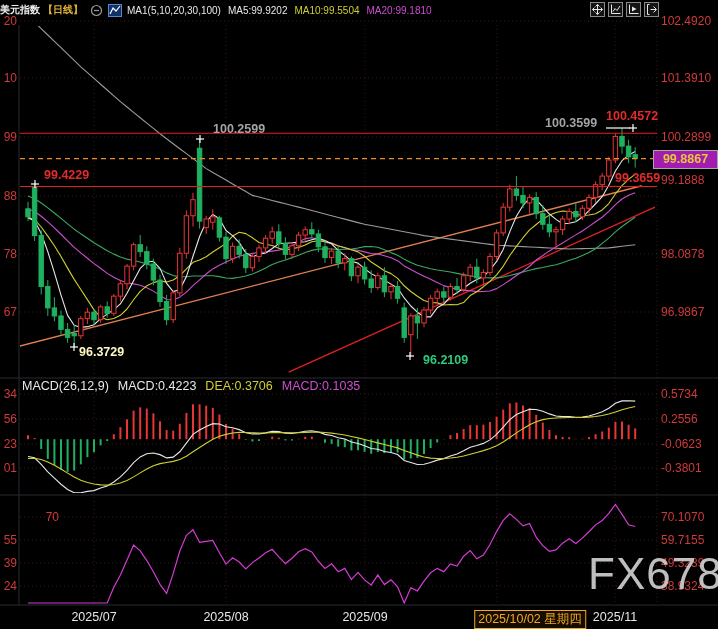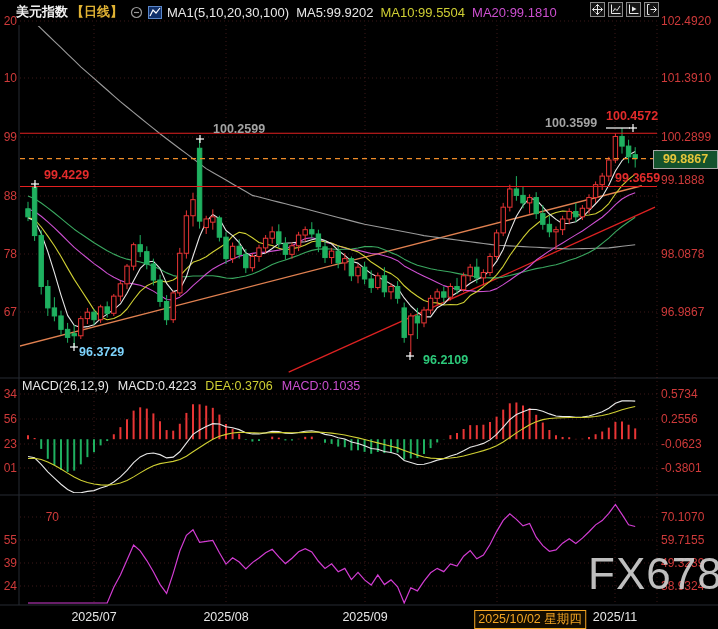--- a/index.html
+++ b/index.html
@@ -1,20 +1,20 @@
 <!DOCTYPE html>
 <html><head>
 <meta charset="utf-8">
 <style>
   html,body{margin:0;padding:0;background:#000;}
   .stage{position:relative;width:718px;height:629px;background:#000;overflow:hidden;
          font-family:"Liberation Sans","DejaVu Sans",sans-serif;}
   svg.chart{position:absolute;left:0;top:0;}
-  .hdr{position:absolute;left:16px;top:3px;display:flex;align-items:center;gap:7px;
-       font-size:13px;color:#e8e8e8;white-space:nowrap;z-index:6;}
+  .hdr{position:absolute;left:0;top:3px;display:flex;align-items:center;gap:7px;
+       font-size:10px;color:#e8e8e8;white-space:nowrap;z-index:6;}
   .hdr .sym{color:#f0f0f0;font-weight:bold;}
   .hdr .per{color:#e0b233;font-weight:bold;}
   .hdr .ma10{color:#cfcf33;}
   .hdr .ma20{color:#cc4fd0;}
   .iconbtn{display:inline-flex;align-items:center;justify-content:center;}
   .toolbar{position:absolute;left:590px;top:2px;display:flex;gap:3px;z-index:6;}
   .tbtn{width:13px;height:13px;border:1px solid #8a8a8a;background:#141414;
         display:flex;align-items:center;justify-content:center;cursor:pointer;}
   .macd-hdr,.rsi-hdr{position:absolute;left:22px;display:flex;gap:9px;font-size:12.5px;
         color:#e8e8e8;white-space:nowrap;z-index:6;}
@@ -23,21 +23,21 @@
   .v-dea,.v-rsi2{color:#cfcf33;}
   .v-macd,.v-rsi3{color:#cc4fd0;}
   .axlab{position:absolute;font-size:12px;color:#cf3a3a;z-index:4;line-height:14px;}
   .axlab.right{left:661px;}
   .axlab.leftclip{left:1px;width:16px;text-align:right;overflow:hidden;}
   .ann{position:absolute;font-size:12.5px;font-weight:bold;z-index:5;line-height:14px;white-space:nowrap;}
   .datelab{position:absolute;top:610px;transform:translateX(-50%);font-size:12.5px;
            color:#e6e6e6;z-index:5;white-space:nowrap;}
   .datelab.hl{color:#f5a623;border:1px solid #f5a623;padding:0 3px;background:#140d00;}
   .pricebox{position:absolute;left:653px;top:150px;width:63px;height:17px;line-height:17px;
-            text-align:center;border:1px solid #a8a8a8;background:#14532d;color:#e5c53a;
+            text-align:center;border:1px solid #a8a8a8;background:#a21caf;color:#e5c53a;
             font-size:12.5px;font-weight:bold;z-index:5;}
   .watermark{position:absolute;left:588px;top:549px;font-size:44px;color:#cfcfcf;
              opacity:.92;z-index:7;letter-spacing:1px;}
 </style>
 </head>
 <body>
 
 <div class="stage">
   <svg class="chart" id="chart-svg" width="718" height="629">
       <line x1="20" y1="21" x2="657" y2="21" stroke="rgba(160,62,62,0.38)" stroke-width="1" stroke-dasharray="1 3"></line>
@@ -470,21 +470,21 @@
       <span class="axlab leftclip" style="top: 461px;">01</span>
       <span class="axlab leftclip" style="top: 510px; padding-left: 42px;">70</span>
       <span class="axlab leftclip" style="top: 533px;">55</span>
       <span class="axlab leftclip" style="top: 556px;">39</span>
       <span class="axlab leftclip" style="top: 579px;">24</span>
       <span class="ann" style="left: 44px; top: 168px; color: rgb(227, 43, 43);">99.4229</span>
       <span class="ann" style="left: 213px; top: 122px; color: #a3a3a3;">100.2599</span>
       <span class="ann" style="left: 545px; top: 116px; color: #a3a3a3;">100.3599</span>
       <span class="ann" style="left: 606px; top: 109px; color: rgb(227, 43, 43);">100.4572</span>
       <span class="ann" style="left: 615px; top: 171px; color: rgb(227, 43, 43);">99.3659</span>
-      <span class="ann" style="left: 79px; top: 345px; color: #7dd3fc;">96.3729</span>
+      <span class="ann" style="left: 79px; top: 345px; color: #fef9c3;">96.3729</span>
       <span class="ann" style="left: 423px; top: 353px; color: rgb(44, 201, 122);">96.2109</span>
       <span class="datelab" style="left: 94px;">2025/07</span>
       <span class="datelab" style="left: 226px;">2025/08</span>
       <span class="datelab" style="left: 365px;">2025/09</span>
       <span class="datelab hl" style="left: 530px;">2025/10/02 星期四</span>
       <span class="datelab" style="left: 615px;">2025/11</span>
     </div>
 
   <div class="pricebox">99.8867</div>
   <div class="watermark">FX678</div>

